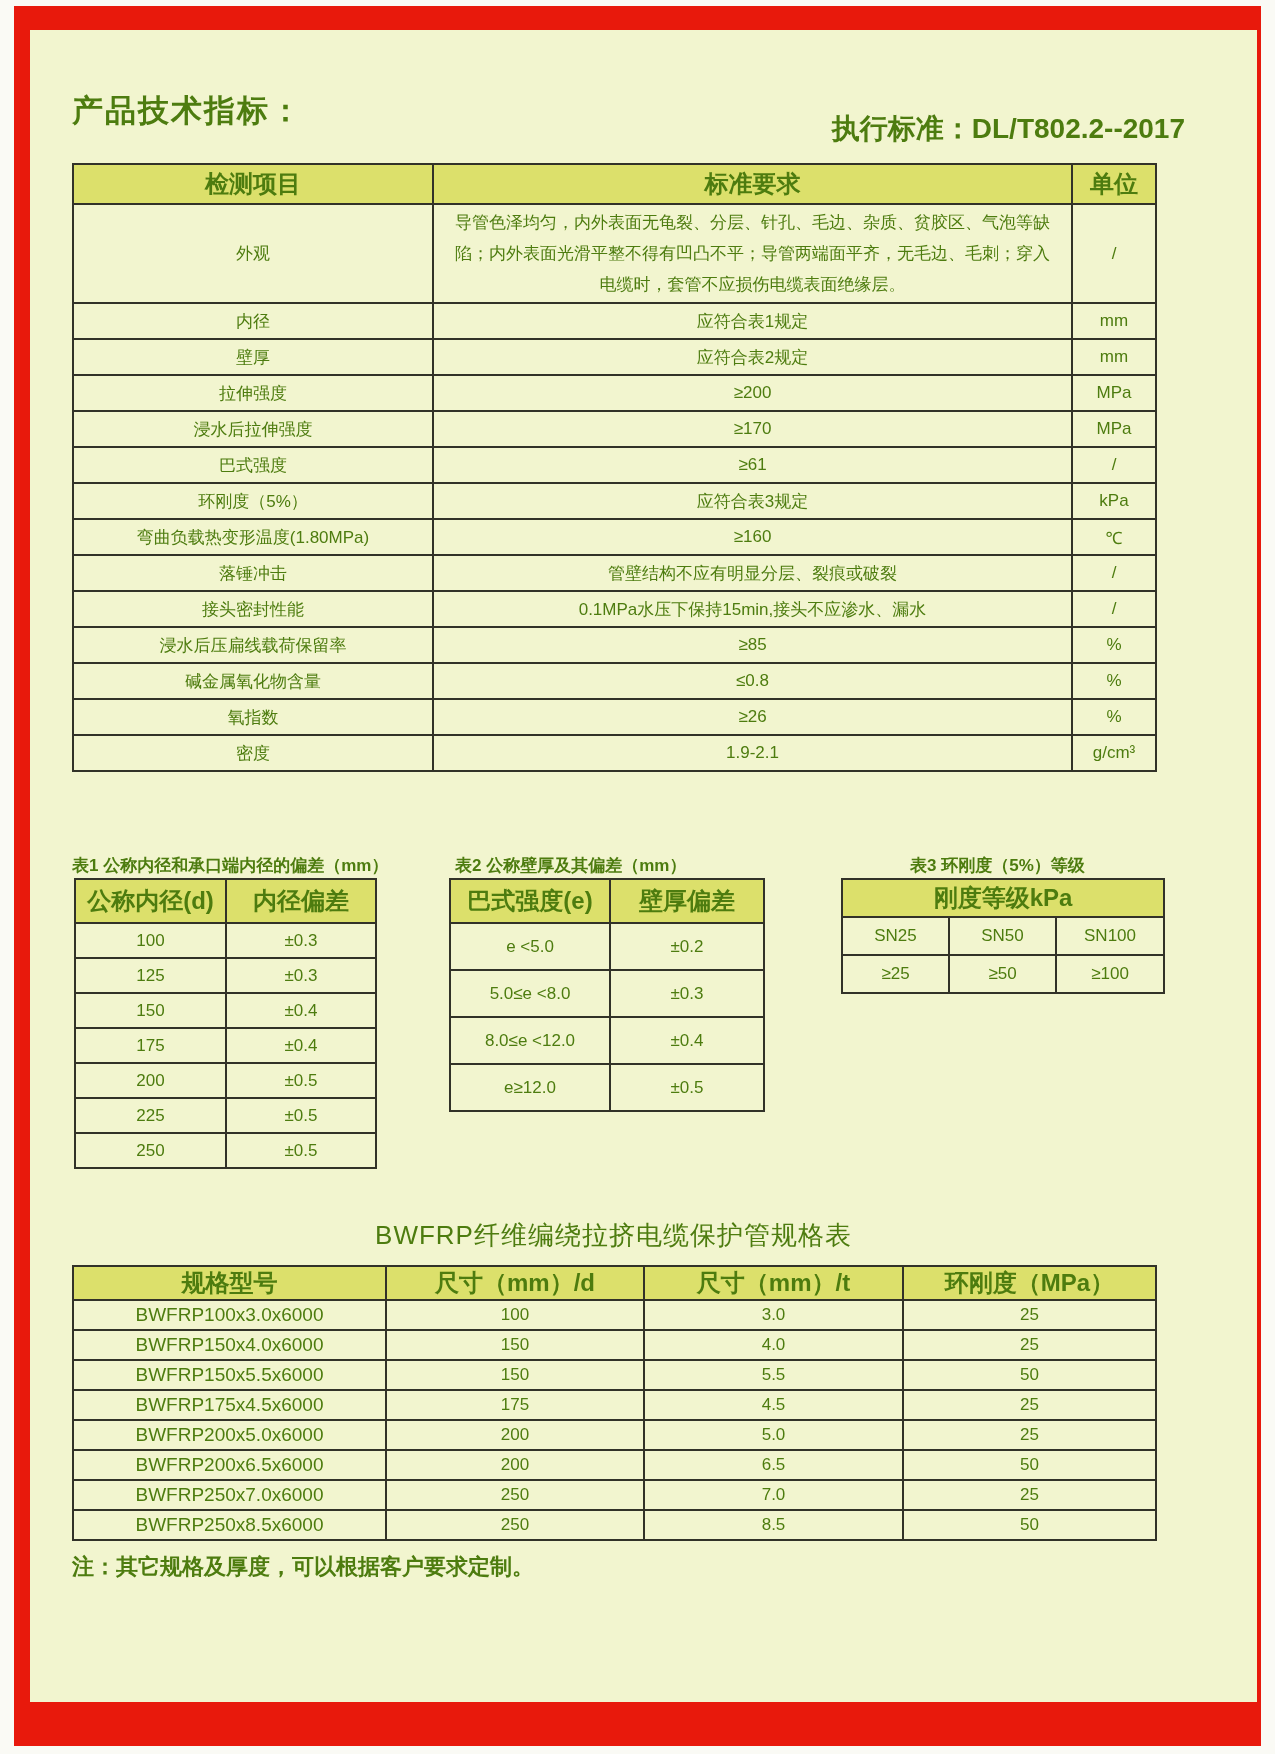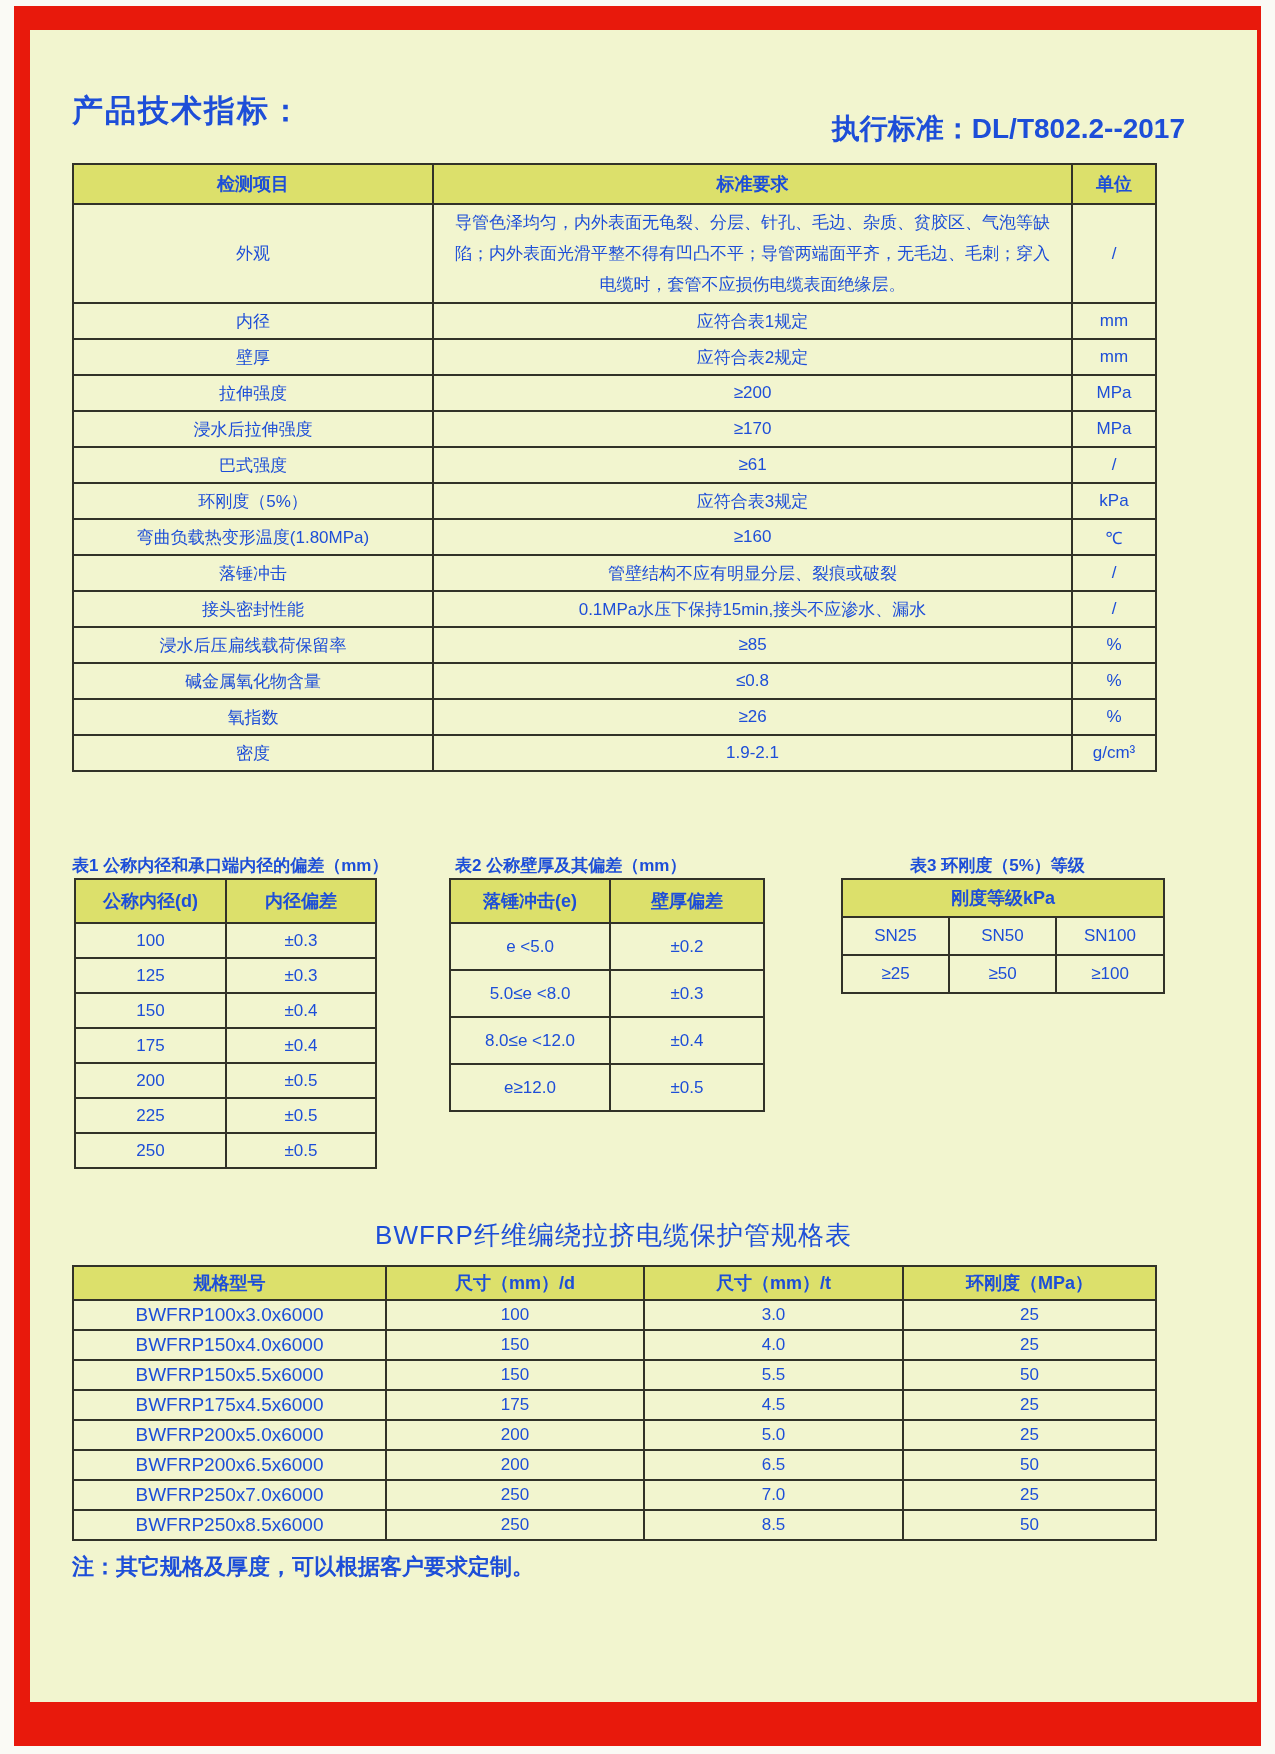--- a/index.html
+++ b/index.html
@@ -1,32 +1,32 @@
 <!DOCTYPE html>
 <html><head>
 <meta charset="utf-8">
 <style>
   html,body { margin:0; padding:0; }
   .page {
     position:relative; width:1275px; height:1754px;
     background:#fafaf5; overflow:hidden;
     font-family:"Liberation Sans", sans-serif;
-    color:#1d4ed8;
+    color:#4d7c0f;
   }
   .red-frame { position:absolute; left:14px; top:6px; width:1247px; height:1740px; background:#e8190c; }
   .paper { position:absolute; left:30px; top:30px; width:1227px; height:1672px; background:#f2f5cf; }
 
   .abs { position:absolute; }
 
   .doc-title { left:42px; top:60px; font-size:31px; font-weight:bold; letter-spacing:2px; }
   .standard  { right:72px; top:80px; font-size:28px; font-weight:bold; }
 
   table { border-collapse:collapse; table-layout:fixed; }
   td,th { border:2px solid #323228; text-align:center; vertical-align:middle; padding:0 6px; overflow:hidden; }
-  th { background:#dce06b; font-weight:bold; font-size:18px; }
+  th { background:#dce06b; font-weight:bold; font-size:24px; }
   td { font-size:17px; background:#f2f5cf; }
 
   .main-table { left:42px; top:133px; width:1083px; }
   .main-table tr { height:36px; }
   .main-table tr.hdr { height:40px; }
   .main-table tr.appearance { height:99px; }
   .main-table td.req-long { line-height:31px; padding:0 14px;margin-left:39px; }
 
   .sub-title { font-size:17px; font-weight:bold; }
   .t1-title { left:42px;  top:824px; }
@@ -190,21 +190,21 @@
       </table>
 
     <div class="abs sub-title t2-title">表2 公称壁厚及其偏差（mm）</div>
     <table class="abs table2">
       <colgroup>
           <col style="width:160px">
           <col style="width:154px">
         </colgroup>
       <tbody>
           <tr class="hdr">
-        <th>落锤冲击(e)</th>
+        <th>巴式强度(e)</th>
         <th>壁厚偏差</th>
       </tr>
       <tr>
             <td>e &lt;5.0</td>
             <td>±0.2</td>
           </tr>
       <tr>
             <td>5.0≤e &lt;8.0</td>
             <td>±0.3</td>
           </tr>

